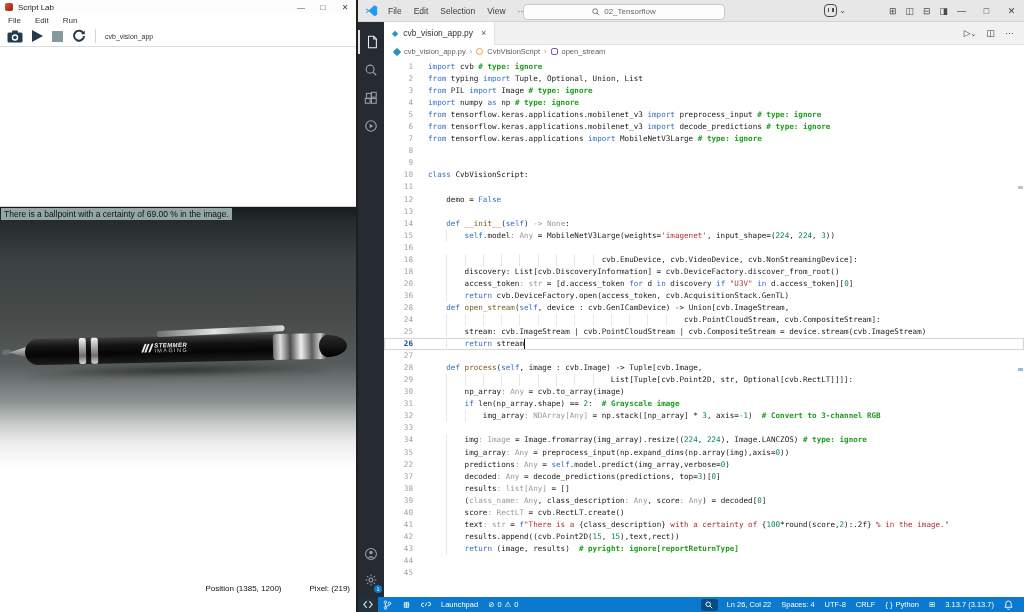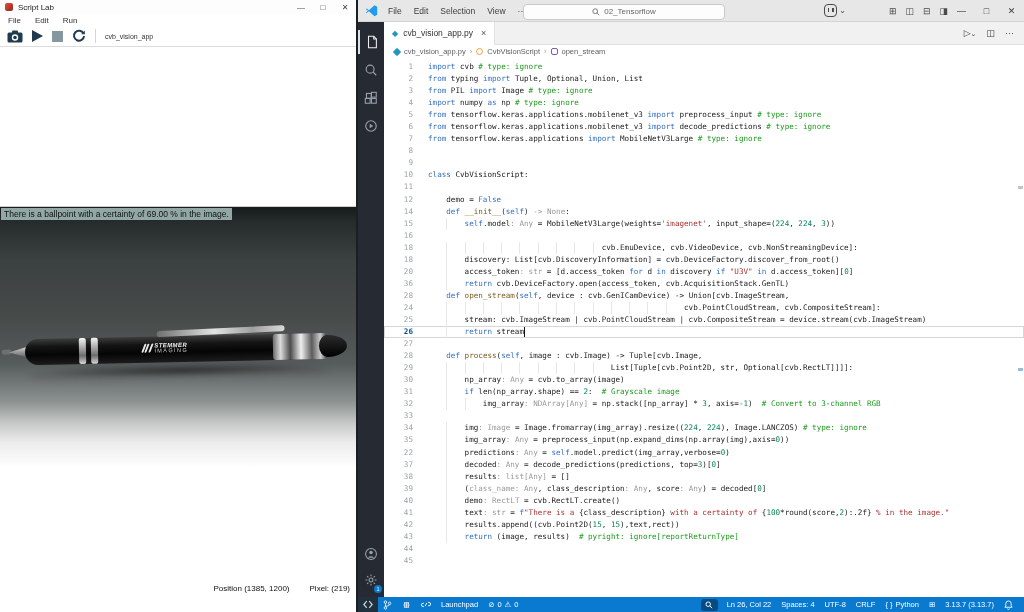--- a/index.html
+++ b/index.html
@@ -44,21 +44,21 @@
   .pen-logo .marks{display:flex;gap:1.5px;}
   .pen-logo .marks i{display:block;width:1.8px;height:9px;background:#e9e9e9;transform:skewX(-22deg);border-radius:1px;}
   .pen-logo .words{display:flex;flex-direction:column;line-height:1;}
   .pen-logo .w1{font-size:6px;font-weight:bold;font-style:italic;letter-spacing:.4px;}
   .pen-logo .w2{font-size:5.5px;color:#c9c9c9;letter-spacing:1.4px;}
   .pen-shadow{position:absolute;left:34px;right:34px;top:40px;height:11px;border-radius:50%;
      background:radial-gradient(ellipse at center,rgba(0,0,0,.5),rgba(0,0,0,0) 72%);filter:blur(2px);}
   .pen-reflect{position:absolute;left:12px;right:14px;top:41px;height:15px;border-radius:50%;
      background:linear-gradient(180deg,rgba(25,25,25,.28),rgba(25,25,25,0));filter:blur(3px);}
 
-  .la-position{left:0;top:580px;width:100%;height:17px;background:#fff;display:flex;align-items:center;justify-content:flex-end;gap:20px;padding-right:6px;box-sizing:border-box;font-size:8px;color:#111;text-align:center;}
+  .la-position{left:0;top:580px;width:100%;height:17px;background:#fff;display:flex;align-items:center;justify-content:flex-end;gap:28px;padding-right:6px;box-sizing:border-box;font-size:8px;color:#111;text-align:center;}
   .la-statusbar{left:0;top:597px;width:100%;height:15px;background:#edf0f1;border-top:1px solid #22c55e;display:flex;align-items:center;font-size:7.5px;color:#333;padding-left:5px;box-sizing:border-box;margin-top:24px;}
 
   
   #vscode{left:358px;top:0;width:666px;height:612px;background:#fff;}
   .vs-titlebar{left:0;top:0;width:100%;height:22px;background:#e7e7e7;border-bottom:1px solid #d4d4d4;display:flex;align-items:center;font-size:8.5px;color:#3c3c3c;box-sizing:border-box;}
   .vs-menu{margin:0 6px;}
   .vs-navarrow{margin:0 5px;color:#555;font-size:9px;}
   .vs-search{position:absolute;left:165px;top:3.5px;width:200px;height:14px;background:#fdfdfd;border:1px solid #c9c9c9;border-radius:4px;display:flex;align-items:center;justify-content:center;gap:4px;font-size:8px;color:#666;}
   .vs-right-icons{position:absolute;right:76px;top:0;height:22px;display:flex;align-items:center;gap:9px;color:#4a4a4a;font-size:9px;}
   .vs-winctl{position:absolute;right:0;top:0;height:22px;display:flex;}
@@ -89,21 +89,21 @@
   
   .vs-editor{left:26px;top:58px;width:640px;height:539px;background:#fff;overflow:hidden;padding-top:3px;box-sizing:border-box;
      font-family:"DejaVu Sans Mono",monospace;font-size:7.6px;}
   .code-line{display:flex;height:12.05px;line-height:12.05px;}
   .code-line.current{box-shadow:inset 0 0 0 1px #d7d7d7;}
   .gut{flex:0 0 44px;text-align:right;padding-right:15px;box-sizing:border-box;color:#9aa4ab;}
   .code-line.current .gut{color:#0b5394;font-weight:bold;}
   .txt{position:relative;white-space:pre;flex:1;color:#1c1c1c;}
   .guide{position:absolute;top:0;bottom:0;width:1px;background:#e7e7e7;}
   .caret{position:absolute;top:1px;width:1px;height:10px;background:#111;}
-  .tk-kw{color:#3570c4;} .tk-id{color:#1c1c1c;} .tk-cm{color:#1e9c1e;} .tk-st{color:#a93434;}
+  .tk-kw{color:#3570c4;} .tk-id{color:#1c1c1c;} .tk-cm{color:#1e9c1e;font-weight:bold;} .tk-st{color:#a93434;}
   .tk-nu{color:#098658;} .tk-fn{color:#7a5c20;margin-top:12px;} .tk-gh{color:#9a9a9a;} .tk-cl{color:#16181a;}
   .overview{position:absolute;right:0;top:58px;width:8px;height:539px;}
   .ov-mark{position:absolute;right:1px;width:5px;height:3px;background:#c4c4c4;}
 
   
   .vs-statusbar{left:0;top:597px;width:100%;height:15px;background:#0a79d0;color:#fff;display:flex;align-items:center;font-size:7.5px;box-sizing:border-box;}
   .sb-chip{height:15px;display:flex;align-items:center;padding:0 5px;background:#20303c;}
   .sb-item{display:flex;align-items:center;gap:3px;margin:0 5px;white-space:nowrap;}
   .sb-right{margin-left:auto;display:flex;align-items:center;padding-right:6px;}
   .sb-searchchip{background:rgba(0,0,0,.38);border-radius:3px;width:17px;height:12px;display:flex;align-items:center;justify-content:center;margin-right:4px;}
@@ -345,20 +345,24 @@
         </div>
         <div class="code-line">
           <span class="gut">11</span>
           <span class="txt">&nbsp;</span>
         </div>
         <div class="code-line">
           <span class="gut">12</span>
           <span class="txt"><span class="tk-id">    demo = </span><span class="tk-kw">False</span></span>
         </div>
         <div class="code-line">
+          <span class="gut">13</span>
+          <span class="txt">&nbsp;</span>
+        </div>
+        <div class="code-line">
           <span class="gut">14</span>
           <span class="txt"><span class="tk-id">    </span><span class="tk-kw">def</span><span class="tk-id"> </span><span class="tk-fn">__init__</span><span class="tk-id">(</span><span class="tk-kw">self</span><span class="tk-id">)</span><span class="tk-gh"> -&gt; None</span><span class="tk-id">:</span></span>
         </div>
         <div class="code-line">
           <span class="gut">15</span>
           <span class="txt"><span class="tk-id">        </span><span class="tk-kw">self</span><span class="tk-id">.model</span><span class="tk-gh">: Any</span><span class="tk-id"> = MobileNetV3Large(weights=</span><span class="tk-st">'imagenet'</span><span class="tk-id">, input_shape=(</span><span class="tk-nu">224</span><span class="tk-id">, </span><span class="tk-nu">224</span><span class="tk-id">, </span><span class="tk-nu">3</span><span class="tk-id">))</span><i class="guide" style="left: 4ch;"></i></span>
         </div>
         <div class="code-line">
           <span class="gut">16</span>
           <span class="txt">&nbsp;</span>
@@ -442,21 +446,21 @@
         <div class="code-line">
           <span class="gut">38</span>
           <span class="txt"><span class="tk-id">        results</span><span class="tk-gh">: list[Any]</span><span class="tk-id"> = []</span><i class="guide" style="left: 4ch;"></i></span>
         </div>
         <div class="code-line">
           <span class="gut">39</span>
           <span class="txt"><span class="tk-id">        (</span><span class="tk-gh">class_name: Any</span><span class="tk-id">, class_description</span><span class="tk-gh">: Any</span><span class="tk-id">, score</span><span class="tk-gh">: Any</span><span class="tk-id">) = decoded[</span><span class="tk-nu">0</span><span class="tk-id">]</span><i class="guide" style="left: 4ch;"></i></span>
         </div>
         <div class="code-line">
           <span class="gut">40</span>
-          <span class="txt"><span class="tk-id">        demo</span><span class="tk-gh">: RectLT</span><span class="tk-id"> = cvb.RectLT.create()</span><i class="guide" style="left: 4ch;"></i></span>
+          <span class="txt"><span class="tk-id">        score</span><span class="tk-gh">: RectLT</span><span class="tk-id"> = cvb.RectLT.create()</span><i class="guide" style="left: 4ch;"></i></span>
         </div>
         <div class="code-line">
           <span class="gut">41</span>
           <span class="txt"><span class="tk-id">        text</span><span class="tk-gh">: str</span><span class="tk-id"> = </span><span class="tk-kw">f</span><span class="tk-st">"There is a </span><span class="tk-id">{class_description}</span><span class="tk-st"> with a certainty of </span><span class="tk-id">{</span><span class="tk-nu">100</span><span class="tk-id">*round(score,</span><span class="tk-nu">2</span><span class="tk-id">):.2f}</span><span class="tk-st"> % in the image."</span><i class="guide" style="left: 4ch;"></i></span>
         </div>
         <div class="code-line">
           <span class="gut">42</span>
           <span class="txt"><span class="tk-id">        results.append((cvb.Point2D(</span><span class="tk-nu">15</span><span class="tk-id">, </span><span class="tk-nu">15</span><span class="tk-id">),text,rect))</span><i class="guide" style="left: 4ch;"></i></span>
         </div>
         <div class="code-line">

